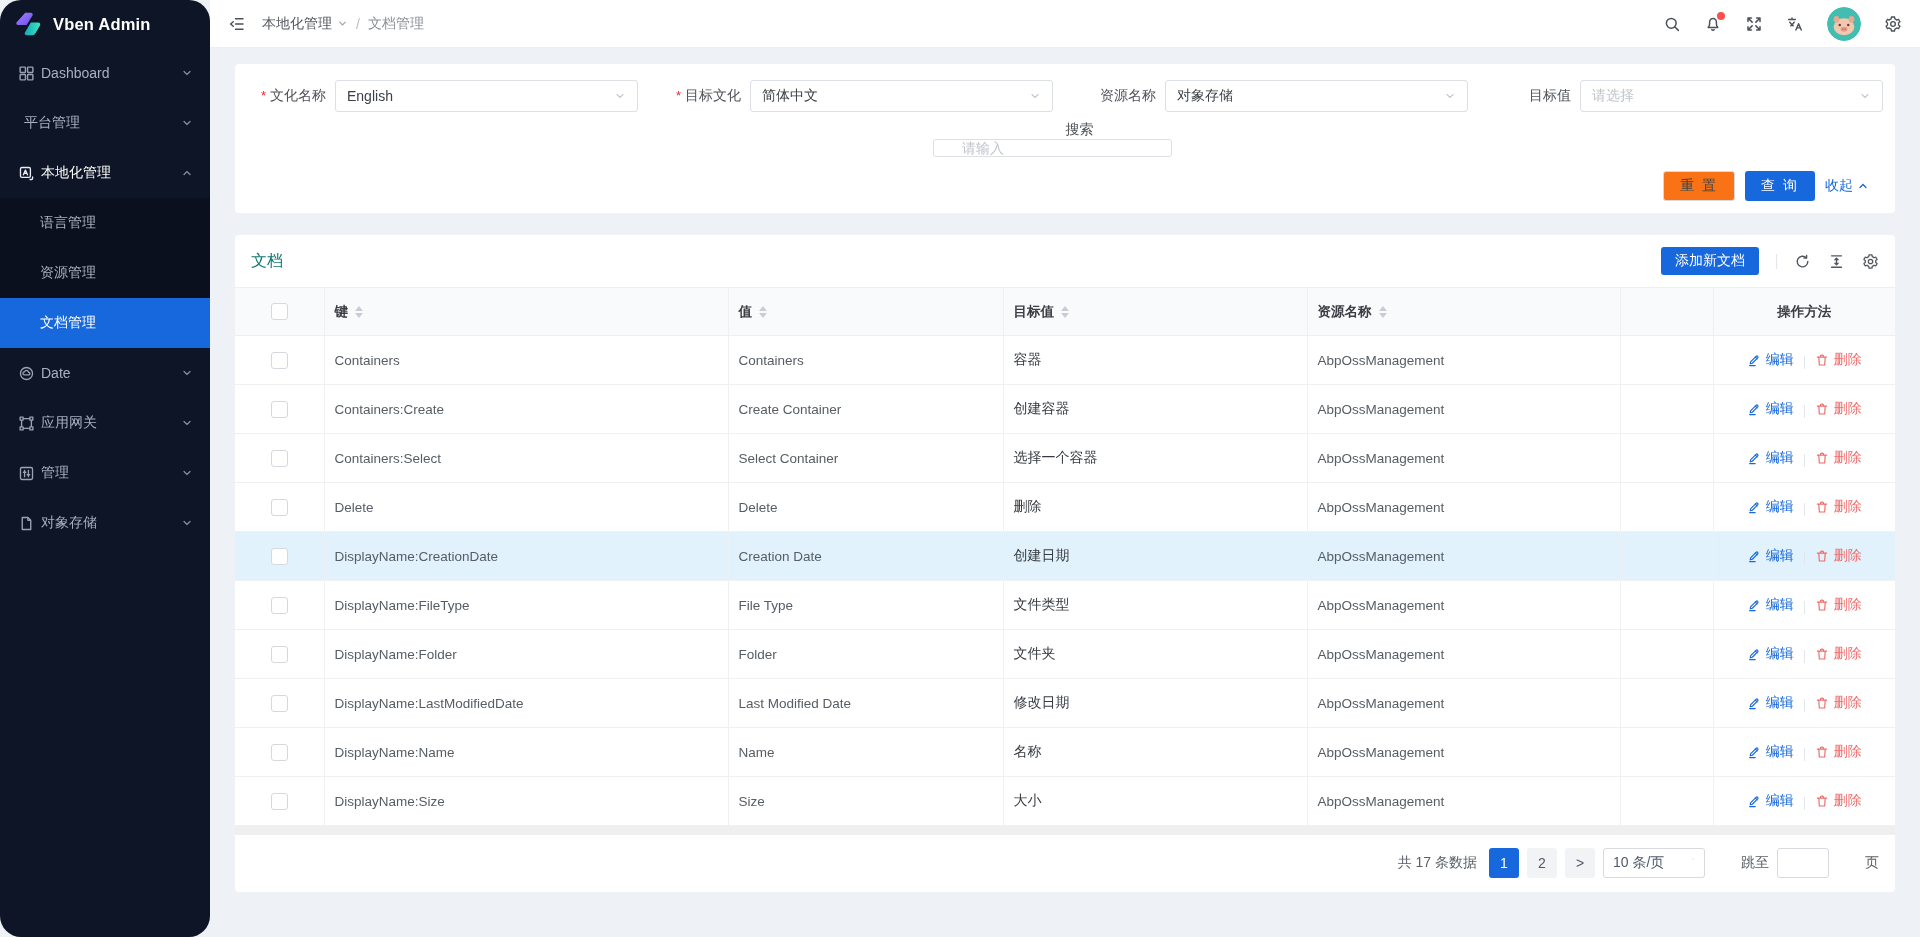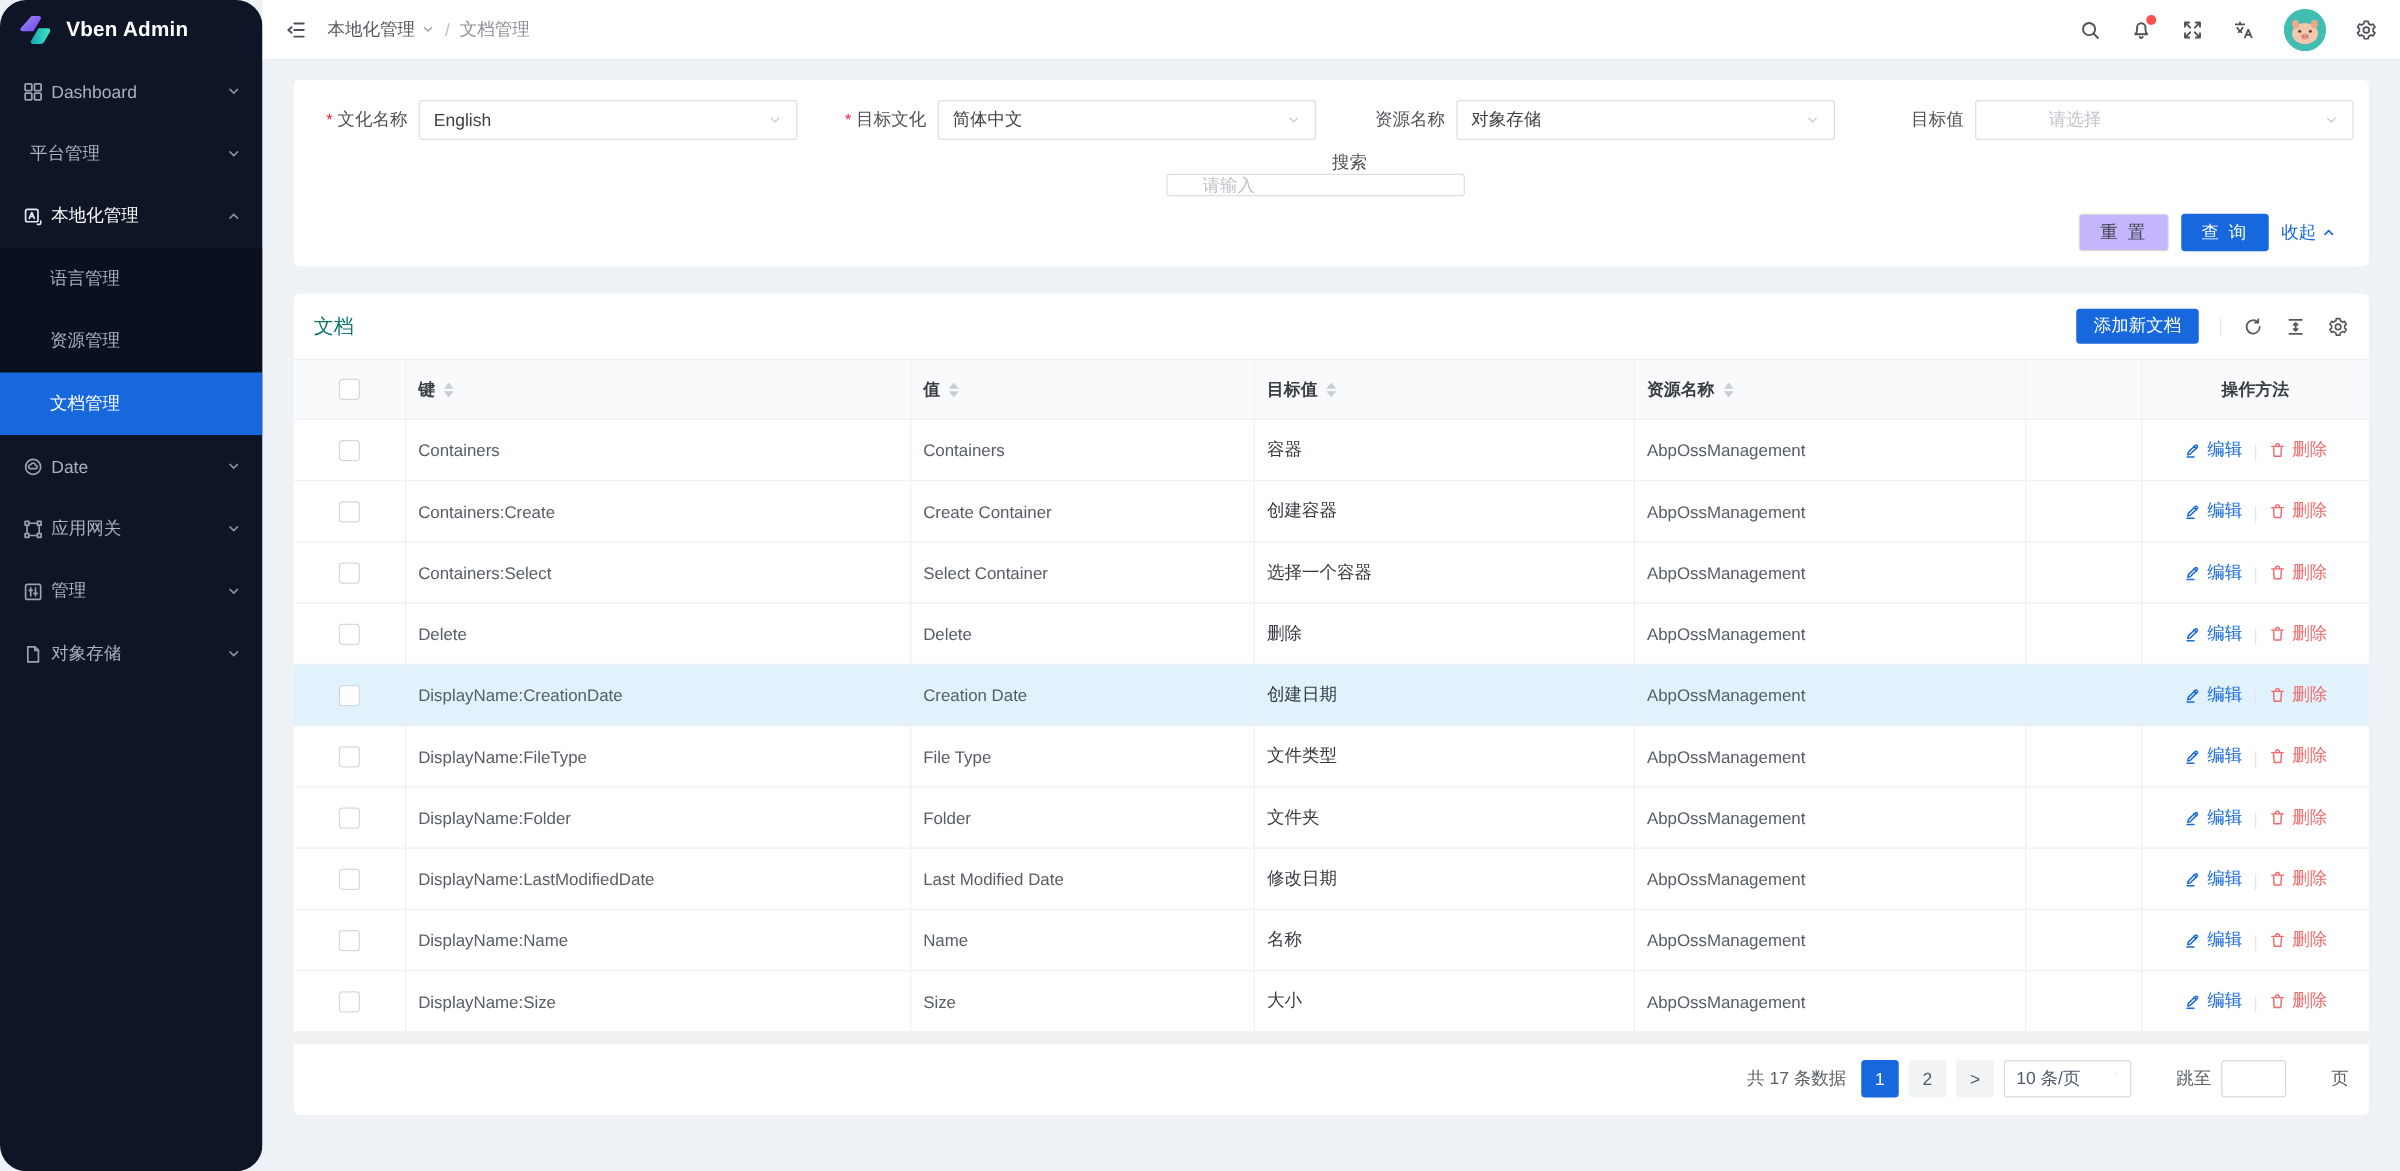--- a/index.html
+++ b/index.html
@@ -41,27 +41,27 @@
   .card { background:#fff; border-radius:4px; }
 
   
   .filter-card { padding:14px 0 12px; }
   .form-grid { display:grid; grid-template-columns:repeat(4,1fr); }
   .form-item { display:flex; align-items:center; height:36px; padding-right:12px; }
   .form-label { width:100px; flex:none; text-align:right; padding-right:9px; font-size:14px; color:#4e5257; white-space:nowrap; }
   .form-label.required::before { content:"*"; color:#f5222d; margin-right:4px; font-size:13px; }
   .select { flex:1; height:32px; border:1px solid #dcdfe4; border-radius:3px; background:#fff; display:flex; align-items:center; padding:0 11px; font-size:14px; color:#3c4045; cursor:pointer; min-width:0; }
   .select .sel-caret { margin-left:auto; color:#c3c7cd; width:12px; height:12px; }
-  .select .ph { color:#c0c4ca;margin-left:47px; }
+  .select .ph { color:#c0c4ca; }
   .search-row { display:flex; align-items:center; margin-top:7px; padding-right:25px;flex-direction:column; }
   .text-input { flex:1; height:32px; border:1px solid #dcdfe4; border-radius:3px; padding:0 28px; font-size:14px; color:#3c4045; outline:none; font-family:inherit; }
   .text-input::placeholder { color:#c0c4ca; }
   .filter-actions { display:flex; justify-content:flex-end; align-items:center; gap:10px; margin-top:14px; padding-right:26px; }
   .btn { height:30px; padding:0 16px; border-radius:3px; font-size:14px; display:inline-flex; align-items:center; justify-content:center; cursor:pointer; border:none; font-family:inherit; letter-spacing:2px; }
-  .btn-default { background:#c4b5fd; border:1px solid #d9d9d9; color:#3f4348; }
+  .btn-default { background:#f97316; border:1px solid #d9d9d9; color:#3f4348; }
   .btn-primary { background:#1668dc; color:#fff; }
   .collapse-link { color:#1668dc; font-size:14px; display:inline-flex; align-items:center; gap:4px; cursor:pointer; }
   .collapse-link .cl-caret { width:12px; height:12px; transform:rotate(180deg); }
 
   
   .table-card { margin-top:22px; }
   .table-head { display:flex; align-items:center; padding:12px 16px; }
   .table-title { font-size:16px; color:#0f766e; }
   .table-tools { margin-left:auto; display:flex; align-items:center; gap:17px; }
   .btn-add { height:28px; letter-spacing:0; padding:0 14px; }

